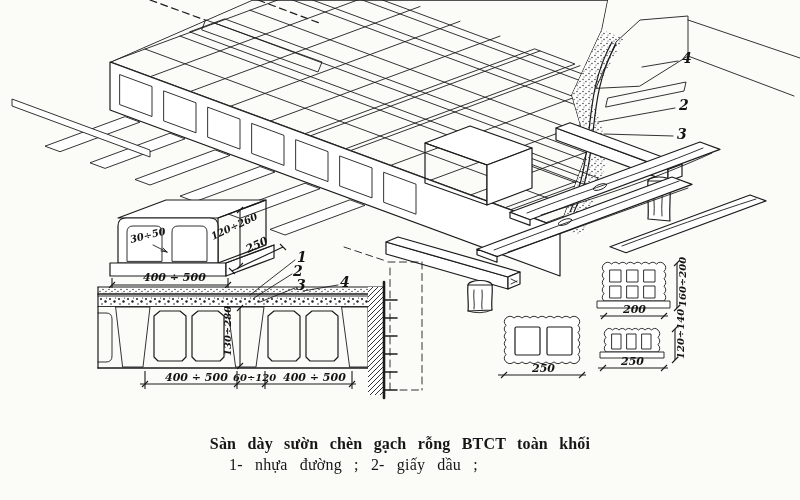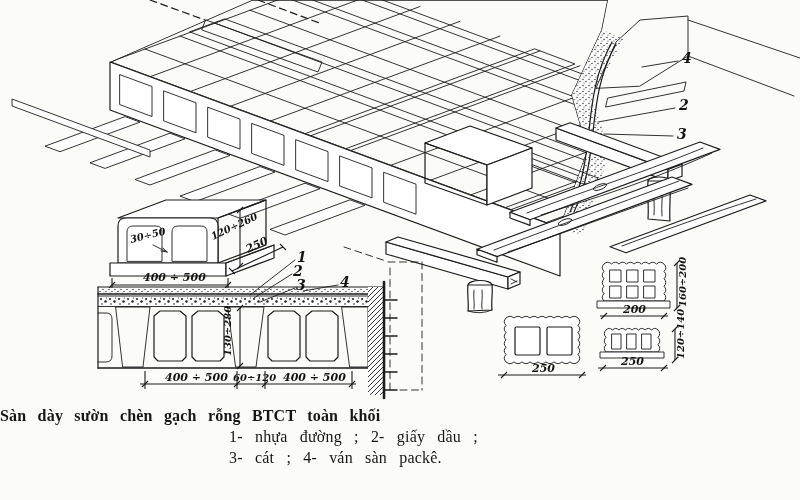--- a/index.html
+++ b/index.html
@@ -10,21 +10,21 @@
   .thin{stroke-width:0.9;}
   .med{stroke-width:1.5;}
   .bold{stroke-width:2.6;}
   .dash{stroke-dasharray:7 4.5;}
   .tick{stroke:#1c1c1c;stroke-width:1.1;}
   .dim{font:italic bold 11px "DejaVu Serif",serif;fill:#141414;}
   .dimS{font:italic bold 10px "DejaVu Serif",serif;fill:#141414;}
   .lbl{font:italic bold 14px "DejaVu Serif",serif;fill:#141414;}
   text{user-select:none;}
   .caption{position:absolute;left:0;top:407px;width:800px;color:#161616;}
-  .cap-title{font:bold 16px "Liberation Serif",serif;word-spacing:7px;letter-spacing:.2px;}
+  .cap-title{text-align:center;font:bold 16px "Liberation Serif",serif;word-spacing:7px;letter-spacing:.2px;margin-top:28px;}
   .cap-line{margin-left:229px;margin-top:3px;font:16px "Liberation Serif",serif;word-spacing:8px;letter-spacing:.2px;}
 </style>
 </head>
 <body>
 
 <svg width="800" height="500" viewBox="0 0 800 500">
   <defs>
     <clipPath id="clipTop">
       <polygon points="110,62 560,228 588,150 572,95 602,30 608,0 252,0"></polygon>
     </clipPath>
@@ -286,14 +286,13 @@
       <line class="tick" x1="675" y1="329" x2="675" y2="360"></line>
       <path class="tick" fill="none" d="M672,332 l6,-6 M672,363 l6,-6"></path>
       <text class="dimS" x="684" y="359" transform="rotate(-90 684 359)">120÷140</text>
     </g>
   </g>
 </svg>
 
 <div class="caption">
   <div class="cap-title">Sàn dày sườn chèn gạch rỗng BTCT toàn khối</div>
   <div class="cap-line">1- nhựa đường ; 2- giấy dầu ;</div>
-  <div class="cap-line">3- cát ; 4- ván sàn packê.</div>
 </div>
 
 </body></html>

